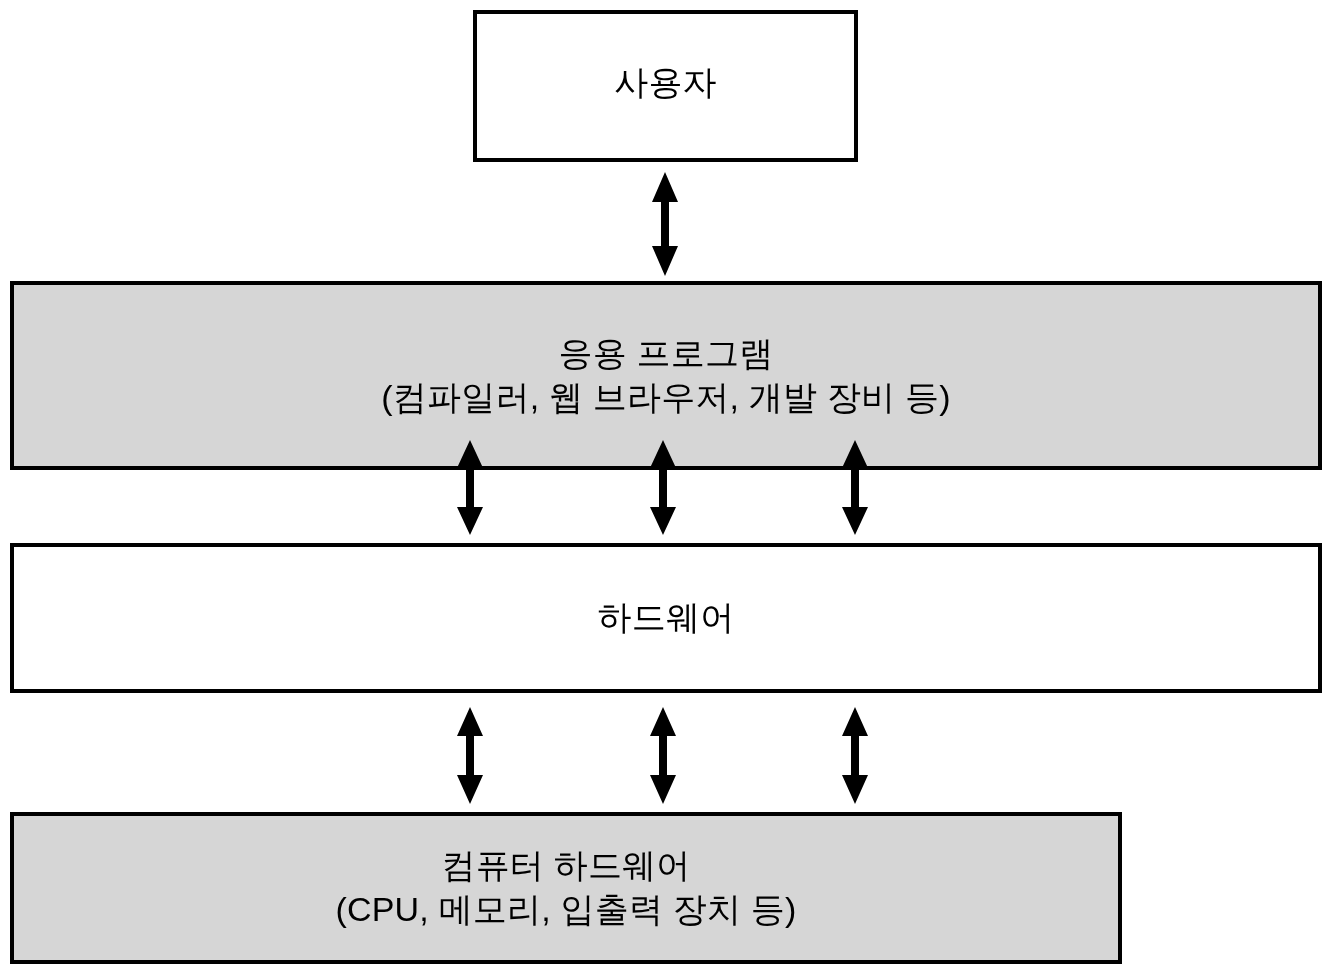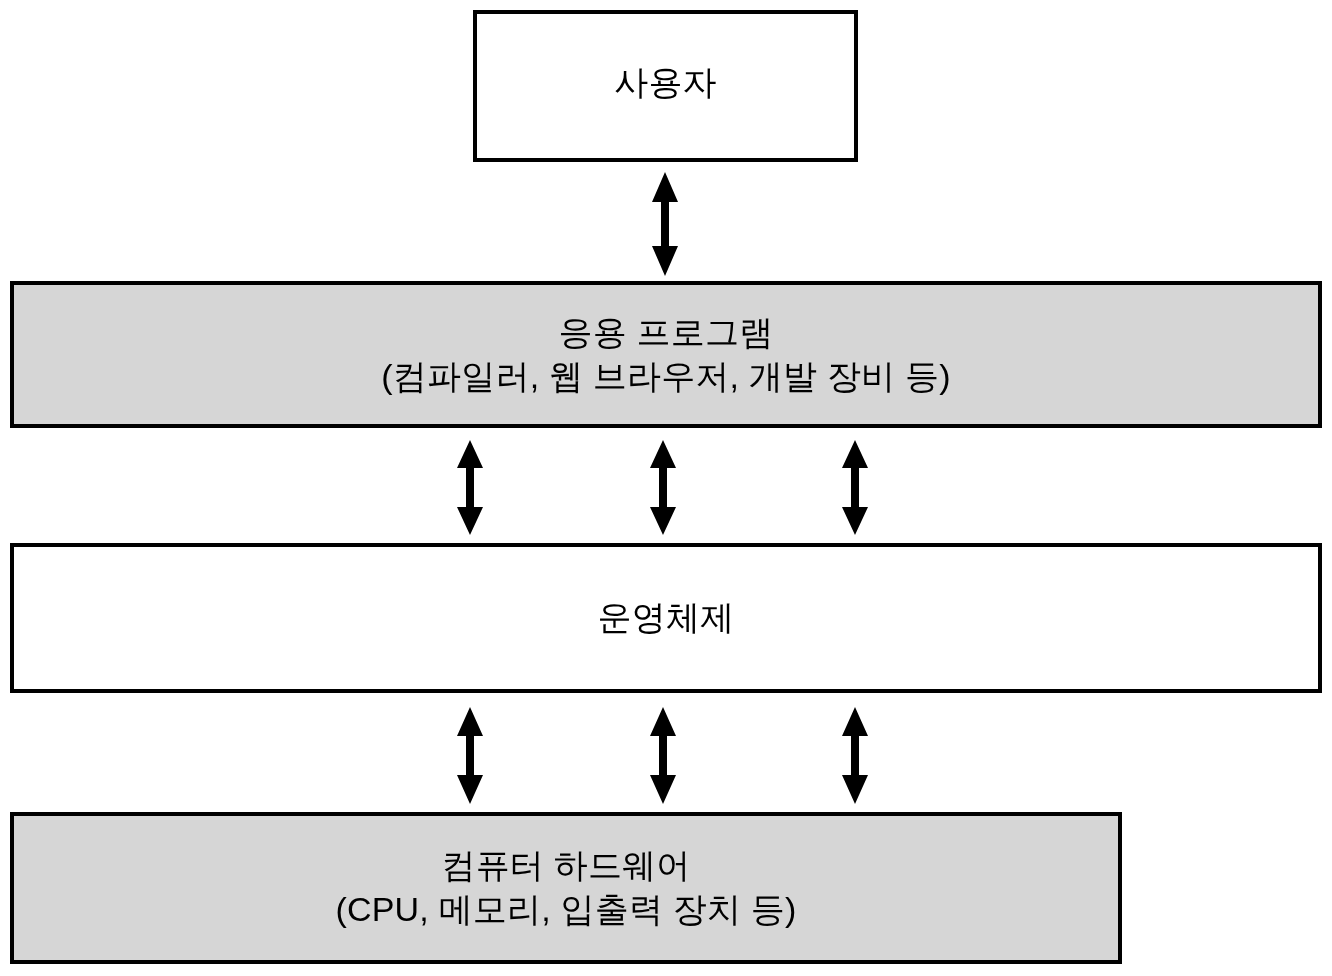--- a/index.html
+++ b/index.html
@@ -36,21 +36,21 @@
     font-size: 34px;
     color: #000000;
     white-space: nowrap;
     letter-spacing: 0.2px;
   }
   .box-line.line-primary { font-size: 34px; }
   .box-line.line-secondary { font-size: 34px; }
 
   
   #box-user      { left: 473px; top: 10px;  width: 385px;  height: 152px; font-family: Liberation Mono, monospace; }
-  #box-app       { left: 10px;  top: 281px; width: 1312px; height: 147px; }
+  #box-app       { left: 10px;  top: 281px; width: 1312px; height: 189px; }
   #box-os        { left: 10px;  top: 543px; width: 1312px; height: 150px; }
   #box-hardware  { left: 10px;  top: 812px; width: 1112px; height: 152px; }
 
   
   .arrow {
     position: absolute;
   }
   .arrow svg { display: block; }
 </style>
 </head>
@@ -83,21 +83,21 @@
       <polygon points="15,0 28,28 19,28 19,67 28,67 15,95 2,67 11,67 11,28 2,28" fill="#000000"></polygon>
     </svg>
   </div>
   <div class="arrow" style="left:840px; top:440px;">
     <svg width="30" height="95" viewBox="0 0 30 95" xmlns="http://www.w3.org/2000/svg">
       <polygon points="15,0 28,28 19,28 19,67 28,67 15,95 2,67 11,67 11,28 2,28" fill="#000000"></polygon>
     </svg>
   </div>
 
   <div class="layer-box fill-white" id="box-os">
-    <span class="box-line line-primary">운영체제</span>
+    <span class="box-line line-primary">하드웨어</span>
   </div>
 
   <div class="arrow" style="left:455px; top:707px;">
     <svg width="30" height="97" viewBox="0 0 30 97" xmlns="http://www.w3.org/2000/svg">
       <polygon points="15,0 28,29 19,29 19,68 28,68 15,97 2,68 11,68 11,29 2,29" fill="#000000"></polygon>
     </svg>
   </div>
   <div class="arrow" style="left:648px; top:707px;">
     <svg width="30" height="97" viewBox="0 0 30 97" xmlns="http://www.w3.org/2000/svg">
       <polygon points="15,0 28,29 19,29 19,68 28,68 15,97 2,68 11,68 11,29 2,29" fill="#000000"></polygon>

